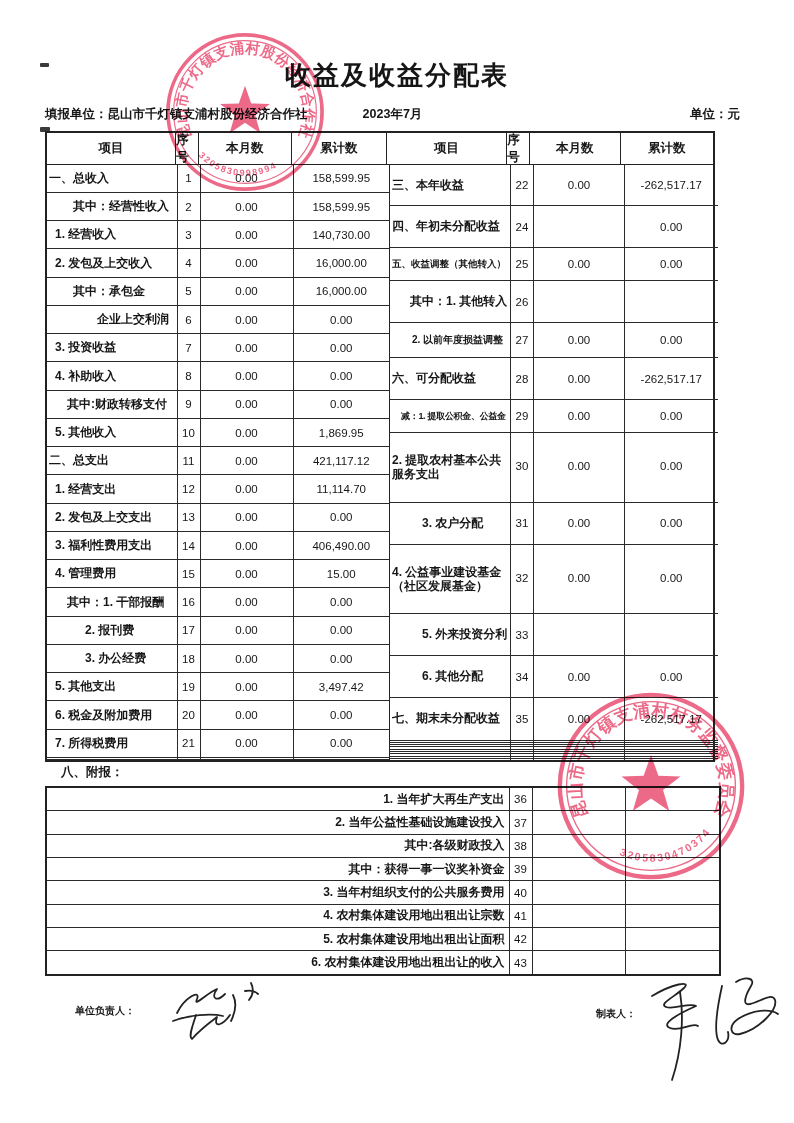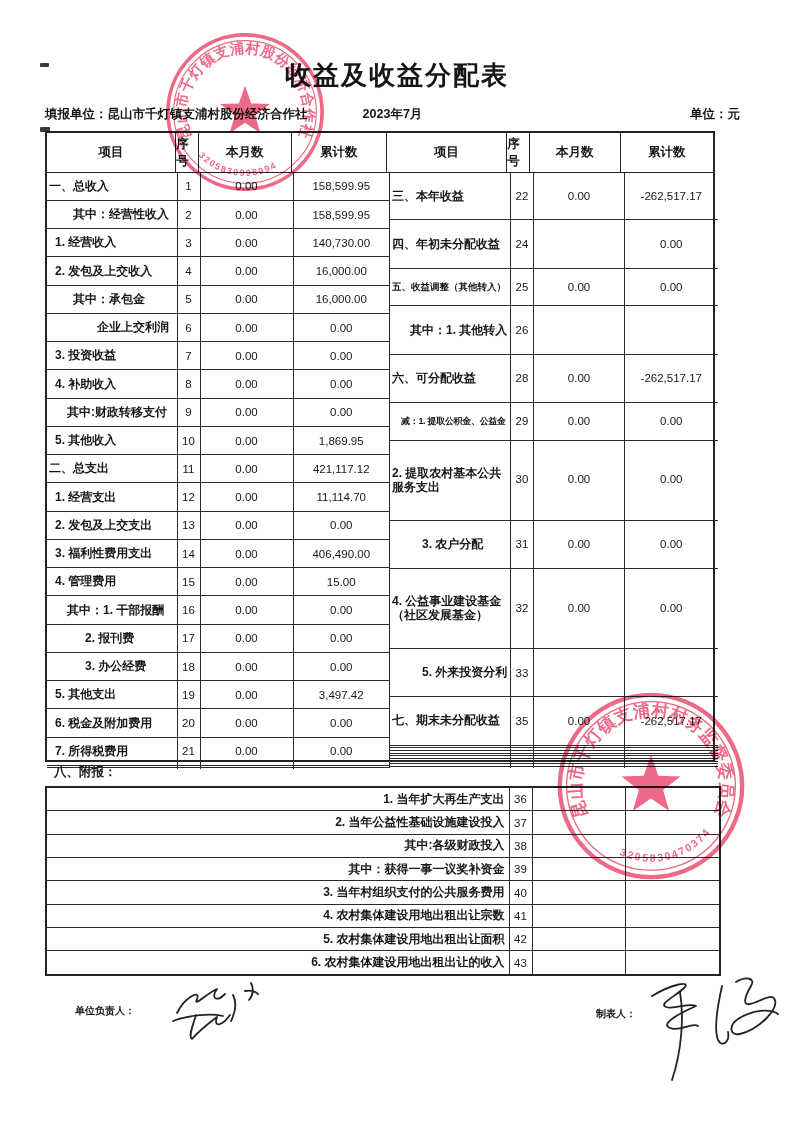--- a/index.html
+++ b/index.html
@@ -13,21 +13,21 @@
   .doc-title{position:absolute;left:0;right:0;top:58px;text-align:center;
              font-size:26px;font-weight:bold;letter-spacing:2px;}
   .info-line{position:absolute;left:45px;right:54px;top:106px;height:18px;font-size:12.5px;font-weight:bold;}
   .info-unit{position:absolute;left:0;top:0;}
   .info-period{position:absolute;left:0;right:0;text-align:center;top:0;}
   .info-currency{position:absolute;right:0;top:0;}
 
   
   .main-table{position:absolute;left:45px;top:131px;width:670px;height:631px;
               border:2px solid #222;box-sizing:border-box;}
-  .head-row{display:flex;height:40px;border-bottom:1px solid #222;box-sizing:border-box;}
+  .head-row{display:flex;height:32px;border-bottom:1px solid #222;box-sizing:border-box;}
   .head-cell{display:flex;align-items:center;justify-content:center;
              font-size:12.5px;font-weight:bold;box-sizing:border-box;
              border-right:1px solid #222;overflow:hidden;}
   .head-cell:last-child{border-right:none;}
   .hc0{width:130px}.hc1{width:23px}.hc2{width:93px}.hc3{width:96px}
   .hc4{width:121px}.hc5{width:23px}.hc6{width:91px}.hc7{width:93px}
   .tbl-body{display:flex;height:595px;}
   table.half{border-collapse:collapse;table-layout:fixed;height:100%;}
   table.left-half{width:342px;}
   table.right-half{width:328px;border-left:1px solid #222;}
@@ -37,21 +37,21 @@
   table.half tr:first-child>td{border-top:none;}
   table.half tr:last-child>td{border-bottom:none;}
   td.item{text-align:left;font-weight:600;font-size:12px;}
   td.no{text-align:center;font-size:11.5px;font-weight:normal;}
   td.month,td.total{text-align:center;font-size:11.5px;font-weight:normal;}
   .cell-text{display:block;white-space:nowrap;overflow:hidden;}
   tr.wrap .cell-text{white-space:normal;line-height:1.2;}
   tr.small td.item{font-size:10px;letter-spacing:-0.3px;}
 
   
-  .appendix-label{position:absolute;left:54px;top:764px;font-size:12.5px;font-weight:bold;}
+  .appendix-label{position:absolute;left:61px;top:764px;font-size:12.5px;font-weight:bold;}
   .appendix-table{position:absolute;left:45px;top:786px;width:674px;height:190px;
                   border-collapse:collapse;table-layout:fixed;border:2px solid #222;}
   .appendix-table td{border:1px solid #2a2a2a;padding:0 4px;box-sizing:border-box;overflow:hidden;vertical-align:middle;}
   .appendix-table td.item{font-size:12px;font-weight:600;text-align:right;}
   .appendix-table td.no{font-size:11.5px;text-align:center;}
 
   
   .sign-label{position:absolute;font-weight:bold;font-size:10px;}
   .lbl-head{left:75px;top:1004px;}
   .lbl-preparer{left:596px;top:1007px;}
@@ -481,20 +481,34 @@
               </td>
               <td class="month">
                 <span class="cell-text"></span>
               </td>
               <td class="total">
                 <span class="cell-text"></span>
               </td>
             </tr>
             <tr>
               <td class="item">
+                <span class="cell-text fit" style="padding-left: 2em; font-size: 10px;">2. 以前年度损益调整</span>
+              </td>
+              <td class="no">
+                <span class="cell-text">27</span>
+              </td>
+              <td class="month">
+                <span class="cell-text">0.00</span>
+              </td>
+              <td class="total">
+                <span class="cell-text">0.00</span>
+              </td>
+            </tr>
+            <tr>
+              <td class="item">
                 <span class="cell-text fit">六、可分配收益</span>
               </td>
               <td class="no">
                 <span class="cell-text">28</span>
               </td>
               <td class="month">
                 <span class="cell-text">0.00</span>
               </td>
               <td class="total">
                 <span class="cell-text">-262,517.17</span>
@@ -561,20 +575,34 @@
                 <span class="cell-text fit" style="padding-left: 2.5em;">5. 外来投资分利</span>
               </td>
               <td class="no">
                 <span class="cell-text">33</span>
               </td>
               <td class="month">
                 <span class="cell-text"></span>
               </td>
               <td class="total">
                 <span class="cell-text"></span>
+              </td>
+            </tr>
+            <tr>
+              <td class="item">
+                <span class="cell-text fit" style="padding-left: 2.5em;">6. 其他分配</span>
+              </td>
+              <td class="no">
+                <span class="cell-text">34</span>
+              </td>
+              <td class="month">
+                <span class="cell-text">0.00</span>
+              </td>
+              <td class="total">
+                <span class="cell-text">0.00</span>
               </td>
             </tr>
             <tr>
               <td class="item">
                 <span class="cell-text fit">七、期末未分配收益</span>
               </td>
               <td class="no">
                 <span class="cell-text">35</span>
               </td>
               <td class="month">

